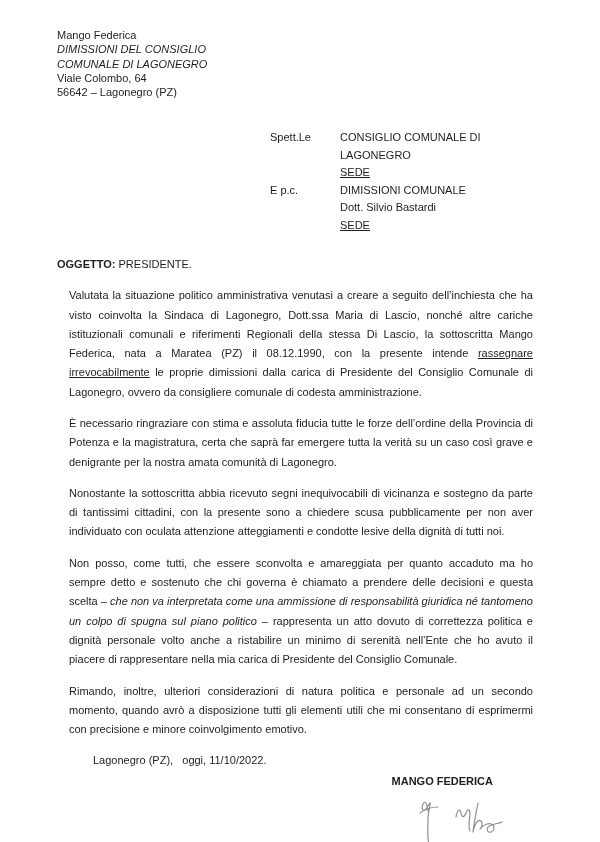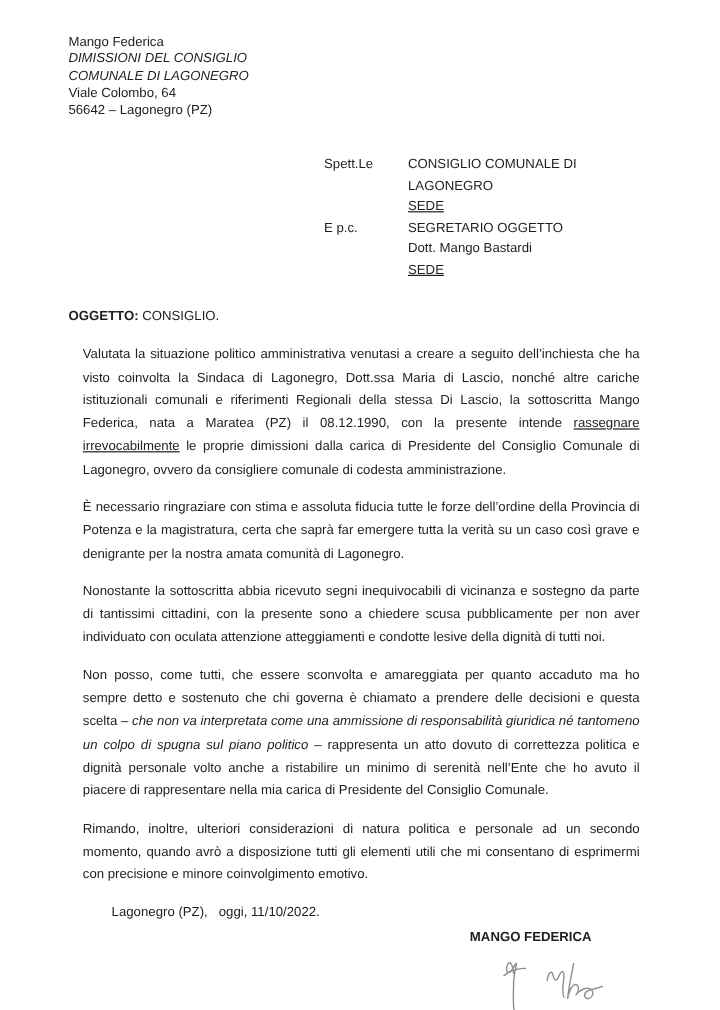--- a/index.html
+++ b/index.html
@@ -72,29 +72,29 @@
     <div class="recipient-group">
       <div class="recipient-label">Spett.Le</div>
       <div class="recipient-lines">
           <div><span>CONSIGLIO COMUNALE DI LAGONEGRO</span></div>
           <div><span class="seg-u">SEDE</span></div>
         </div>
     </div>
     <div class="recipient-group">
       <div class="recipient-label">E p.c.</div>
       <div class="recipient-lines">
-          <div><span>SEGRETARIO OGGETTO</span></div>
-          <div><span>Dott. Mango Bastardi</span></div>
+          <div><span>DIMISSIONI COMUNALE</span></div>
+          <div><span>Dott. Silvio Bastardi</span></div>
           <div><span class="seg-u">SEDE</span></div>
         </div>
     </div>
   </div>
 
   <div class="subject">
-    <span class="label">OGGETTO:</span><span style="white-space: pre-wrap;"> CONSIGLIO.</span>
+    <span class="label">OGGETTO:</span><span style="white-space: pre-wrap;"> PRESIDENTE.</span>
   </div>
 
   <div class="body-text">
       <p><span>Valutata la situazione politico amministrativa venutasi a creare a seguito dell’inchiesta che ha visto coinvolta la Sindaca di Lagonegro, Dott.ssa Maria di Lascio, nonché altre cariche istituzionali comunali e riferimenti Regionali della stessa Di Lascio, la sottoscritta Mango Federica, nata a Maratea (PZ) il 08.12.1990, con la presente intende </span><span class="seg-u">rassegnare irrevocabilmente</span><span> le proprie dimissioni dalla carica di Presidente del Consiglio Comunale di Lagonegro, ovvero da consigliere comunale di codesta amministrazione.</span></p>
       <p><span>È necessario ringraziare con stima e assoluta fiducia tutte le forze dell’ordine della Provincia di Potenza e la magistratura, certa che saprà far emergere tutta la verità su un caso così grave e denigrante per la nostra amata comunità di Lagonegro.</span></p>
       <p><span>Nonostante la sottoscritta abbia ricevuto segni inequivocabili di vicinanza e sostegno da parte di tantissimi cittadini, con la presente sono a chiedere scusa pubblicamente per non aver individuato con oculata attenzione atteggiamenti e condotte lesive della dignità di tutti noi.</span></p>
       <p><span>Non posso, come tutti, che essere sconvolta e amareggiata per quanto accaduto ma ho sempre detto e sostenuto che chi governa è chiamato a prendere delle decisioni e questa scelta – </span><span class="seg-i">che non va interpretata come una ammissione di responsabilità giuridica né tantomeno un colpo di spugna sul piano politico</span><span> – rappresenta un atto dovuto di correttezza politica e dignità personale volto anche a ristabilire un minimo di serenità nell’Ente che ho avuto il piacere di rappresentare nella mia carica di Presidente del Consiglio Comunale.</span></p>
       <p><span>Rimando, inoltre, ulteriori considerazioni di natura politica e personale ad un secondo momento, quando avrò a disposizione tutti gli elementi utili che mi consentano di esprimermi con precisione e minore coinvolgimento emotivo.</span></p>
     </div>
 

